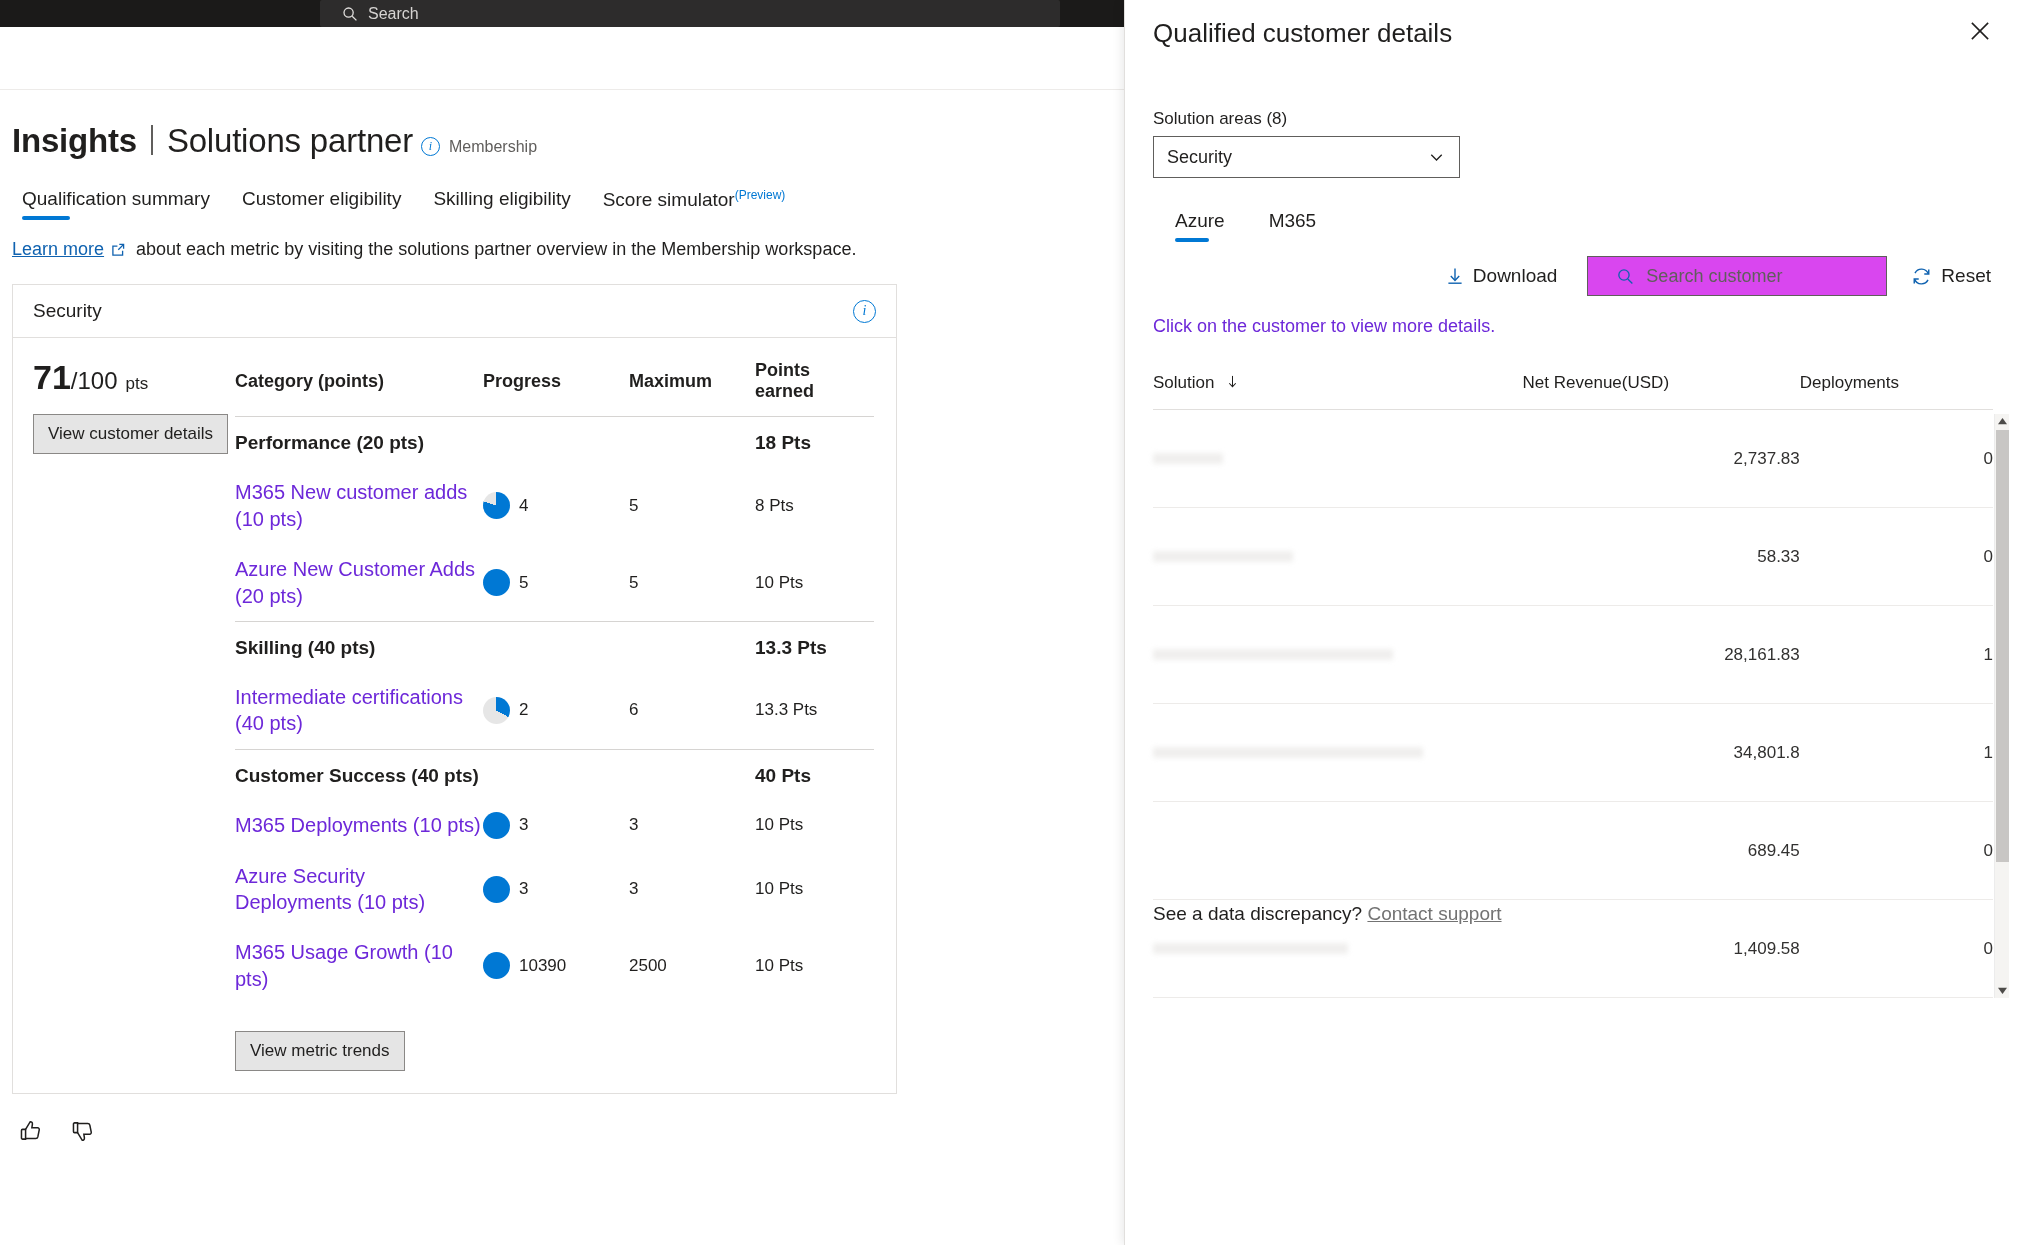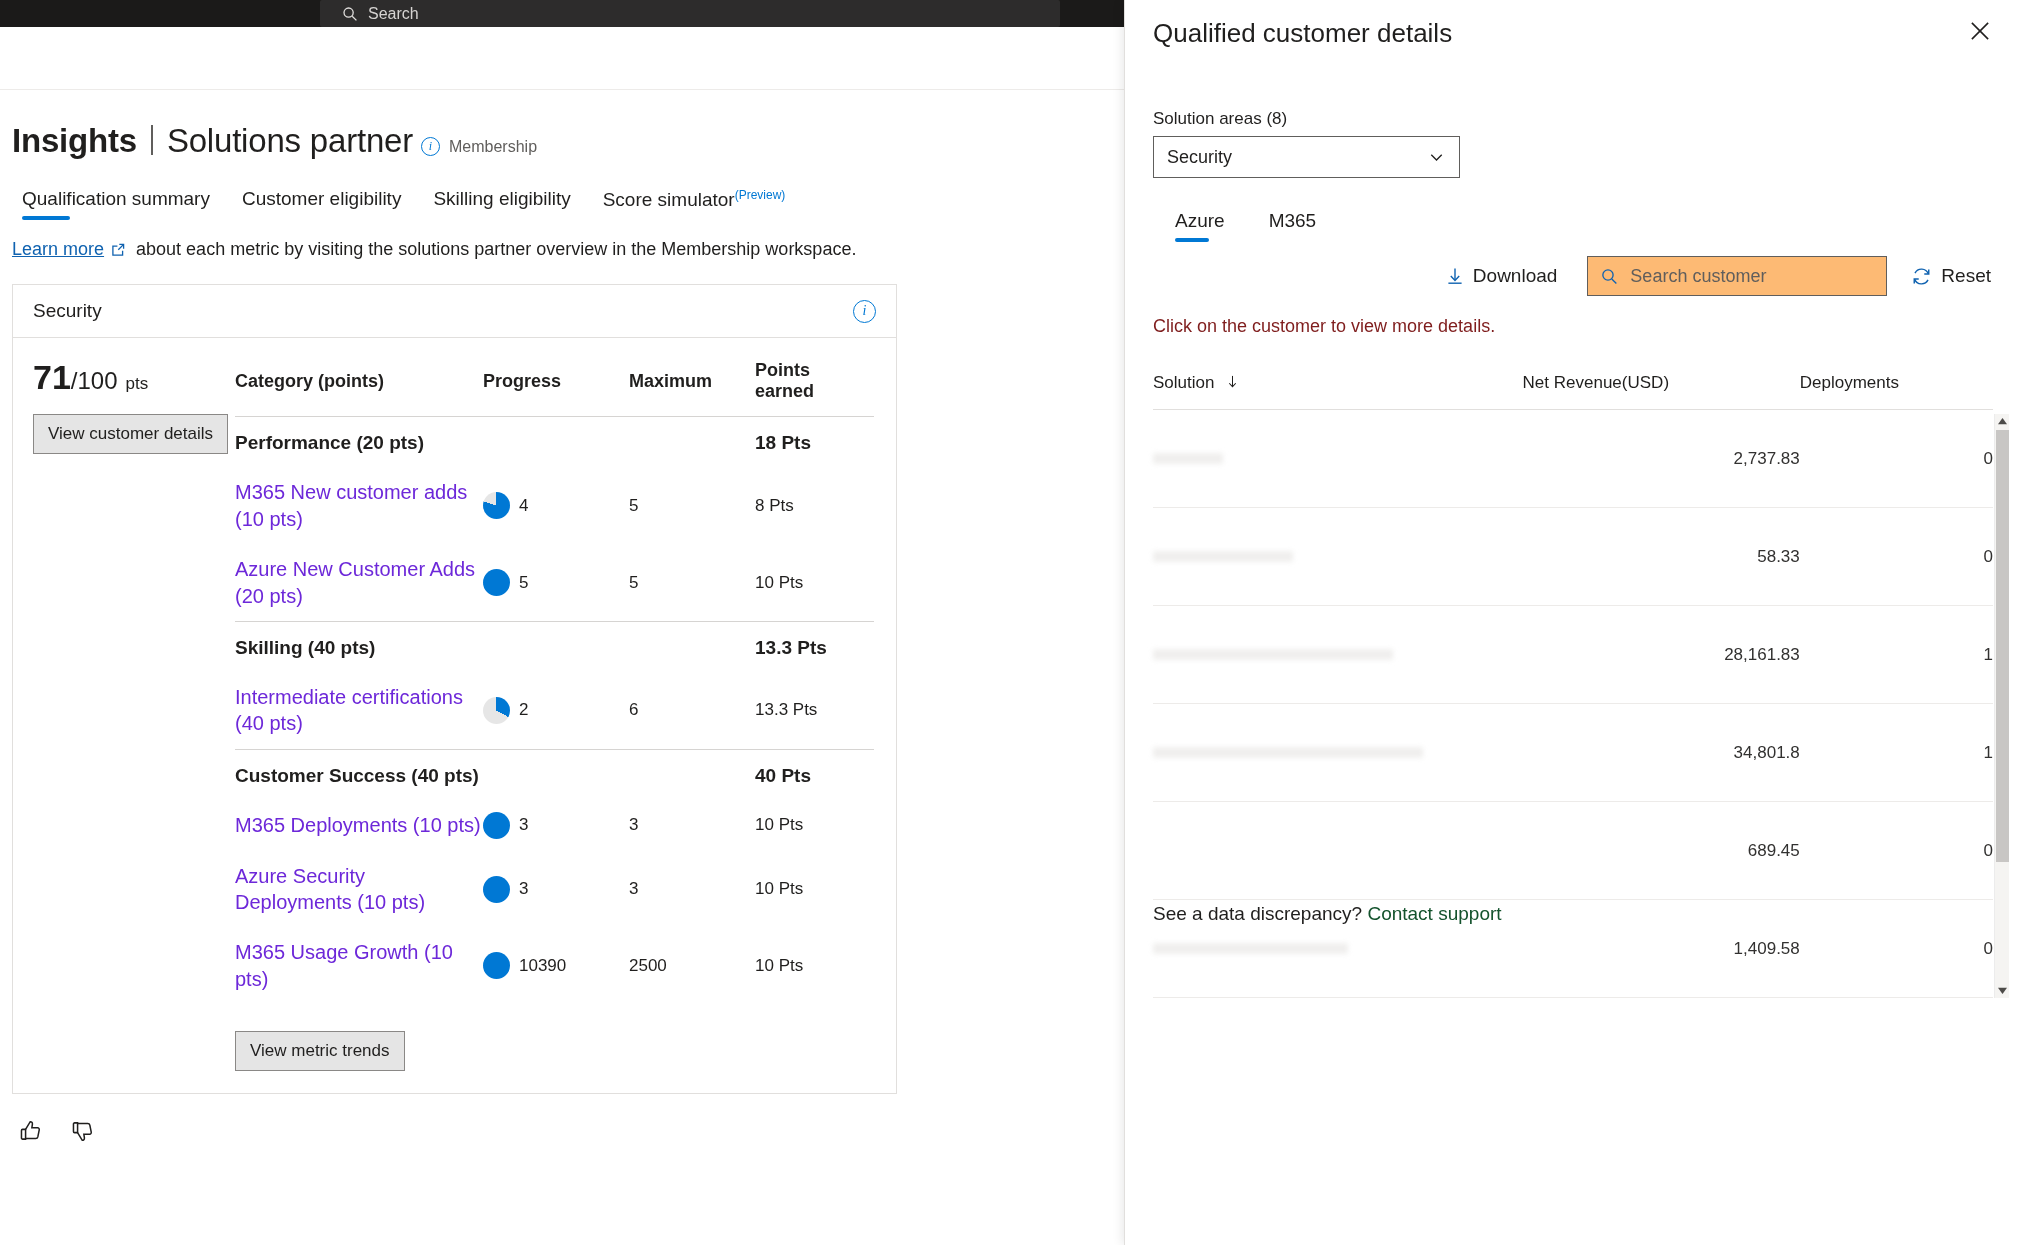--- a/index.html
+++ b/index.html
@@ -178,36 +178,36 @@
   .toolbar {
     display: flex; align-items: center; justify-content: flex-end;
     gap: 22px; padding: 8px 28px 0 28px;
   }
   .dl-btn {
     display: flex; align-items: center; gap: 8px;
     font-size: 19px; color: #201f1e; cursor: pointer; padding: 6px 8px;
   }
   .dl-icon { width: 20px; height: 20px; color: #0f62b0; flex: 0 0 auto; }
   .search-box {
-    width: 300px; height: 40px; border: 1px solid #605e5c; background: #fdba74;
-    display: flex; align-items: center; gap: 11px; padding: 0 12px;
+    width: 300px; height: 40px; border: 1px solid #605e5c; background: #d946ef;
+    display: flex; align-items: center; gap: 11px; padding: 0 28px;
   }
   .search-box .mag2 { width: 19px; height: 19px; color: #0f62b0; flex: 0 0 auto; }
   .search-box input {
     border: none; outline: none; font-size: 18px; color: #201f1e;
     font-family: inherit; width: 100%; background: transparent;
   }
   .search-box input::placeholder { color: #605e5c; }
   .reset-btn {
     display: flex; align-items: center; gap: 9px;
     font-size: 19px; color: #201f1e; cursor: pointer; padding: 6px 2px;
   }
   .reset-icon { width: 21px; height: 21px; color: #0f62b0; flex: 0 0 auto; }
 
-  .hint { padding: 20px 28px 0 28px; font-size: 18px; color: #7f1d1d; }
+  .hint { padding: 20px 28px 0 28px; font-size: 18px; color: #6d28d9; }
 
   .grid-wrap { margin: 26px 28px 0 28px; position: relative; }
   table.cust { width: 100%; border-collapse: collapse; table-layout: fixed; }
   table.cust th {
     text-align: left; font-size: 17px; font-weight: 400; color: #201f1e;
     padding: 10px 0 16px 0; border-bottom: 1px solid #e1dfdd;
   }
   th.c-cust { width: 44%; }
   th.c-rev  { width: 33%; text-align: right; padding-right: 62px; }
   th.c-dep  { width: 23%; text-align: right; padding-right: 10px; }
@@ -237,21 +237,21 @@
   .sb-arrow.down { bottom: 0; }
   .sb-thumb {
     position: absolute; left: 1px; width: 13px; top: 16px; height: 432px;
     background: #c8c6c4; cursor: pointer;
   }
 
   .panel-foot {
     position: absolute; left: 28px; bottom: 320px;
     font-size: 19px; color: #201f1e;
   }
-  .panel-foot a { color: #14532d; cursor: pointer; }
+  .panel-foot a { color: #737373; text-decoration: underline; cursor: pointer; }
 </style>
 </head>
 <body>
 
 <div class="page">
 
   <div class="left-region">
 
     <div class="topbar">
       <div class="search-pill">

